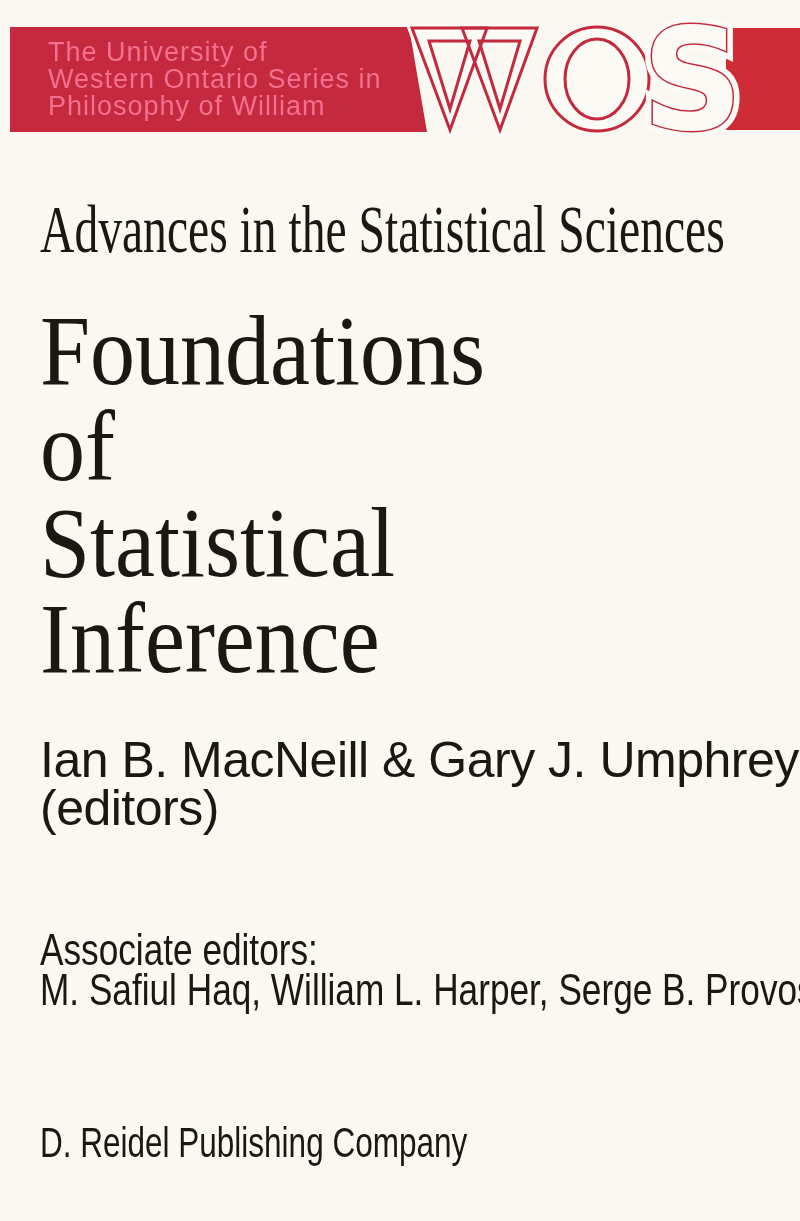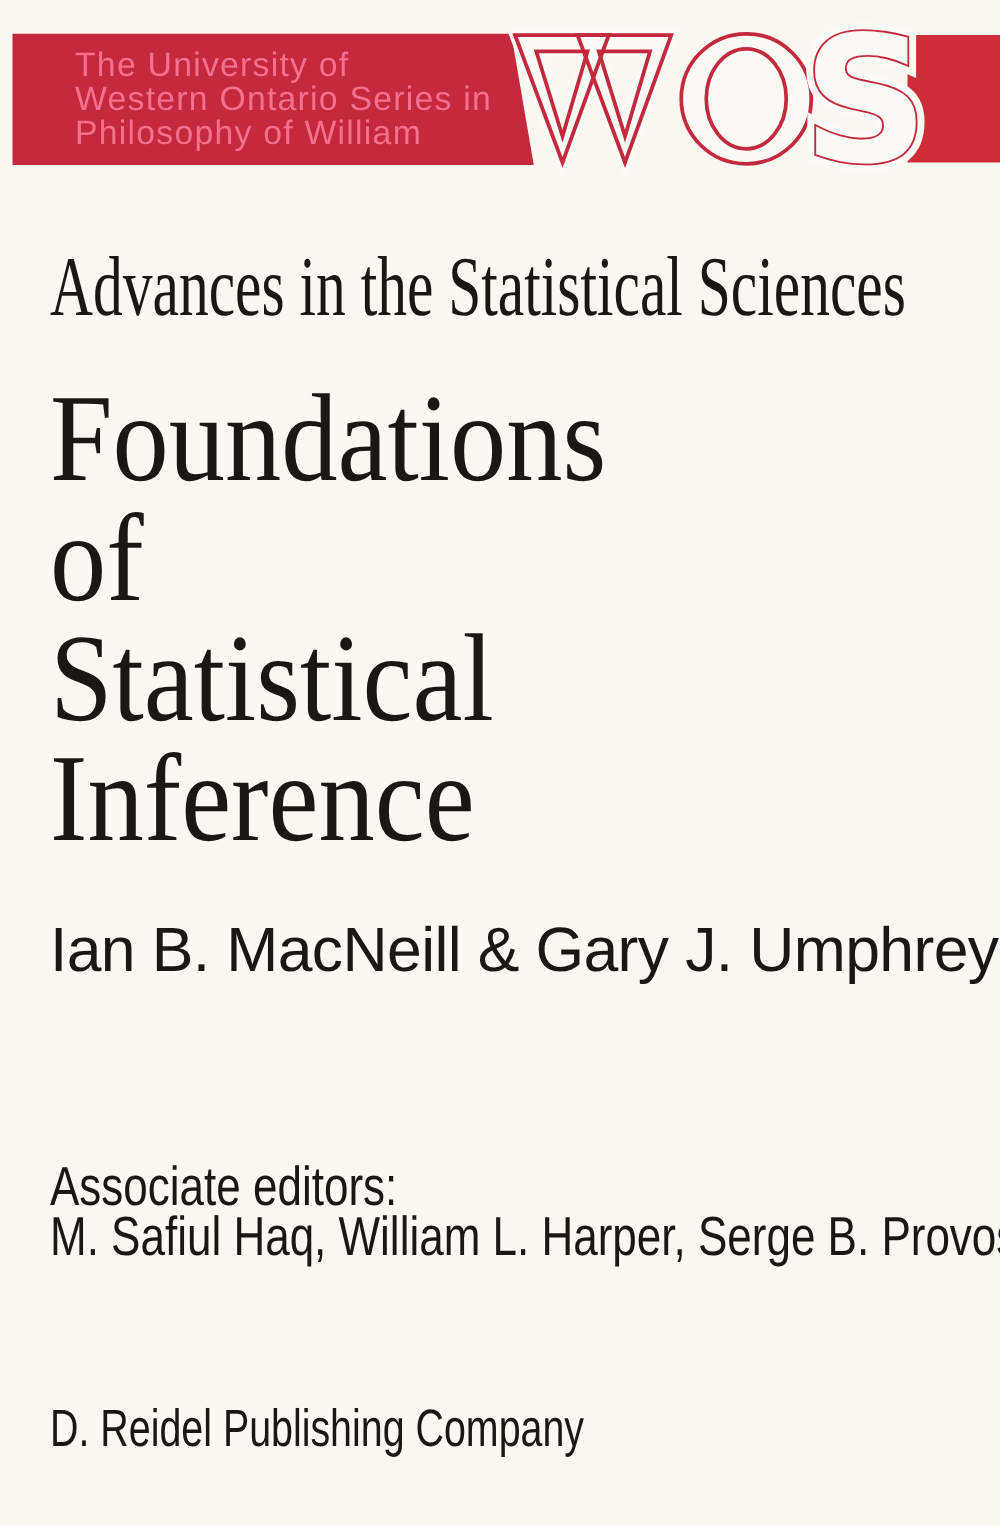--- a/index.html
+++ b/index.html
@@ -13,21 +13,20 @@
     color:#1b1712;
   }
   .abs{position:absolute;}
   
   .banner-svg{left:0;top:0;}
   .series-text{
     left:48px;top:39px;
     font-size:27px;line-height:27px;letter-spacing:1px;
     color:#f4708e;
     white-space:nowrap;
-    margin-left:12px;
   }
   
   .serif{font-family:"Liberation Serif",serif;}
   .condense{transform-origin:0 0;}
   .series-heading{
     left:40px;top:195px;
     font-size:68px;line-height:68px;
     transform:scale(0.70,1);
     white-space:nowrap;
   }
@@ -96,20 +95,21 @@
 
   <div class="abs serif condense book-title">
     <div>Foundations</div>
     <div>of</div>
     <div>Statistical</div>
     <div>Inference</div>
   </div>
 
   <div class="abs editors">
     <div>Ian B. MacNeill &amp; Gary J. Umphrey</div>
+    <div>(editors)</div>
   </div>
 
   <div class="abs condense associate">
     <div>Associate editors:</div>
     <div>M. Safiul Haq, William L. Harper, Serge B. Provost</div>
   </div>
 
   <div class="abs condense publisher">D. Reidel Publishing Company</div>
 
 </div>

